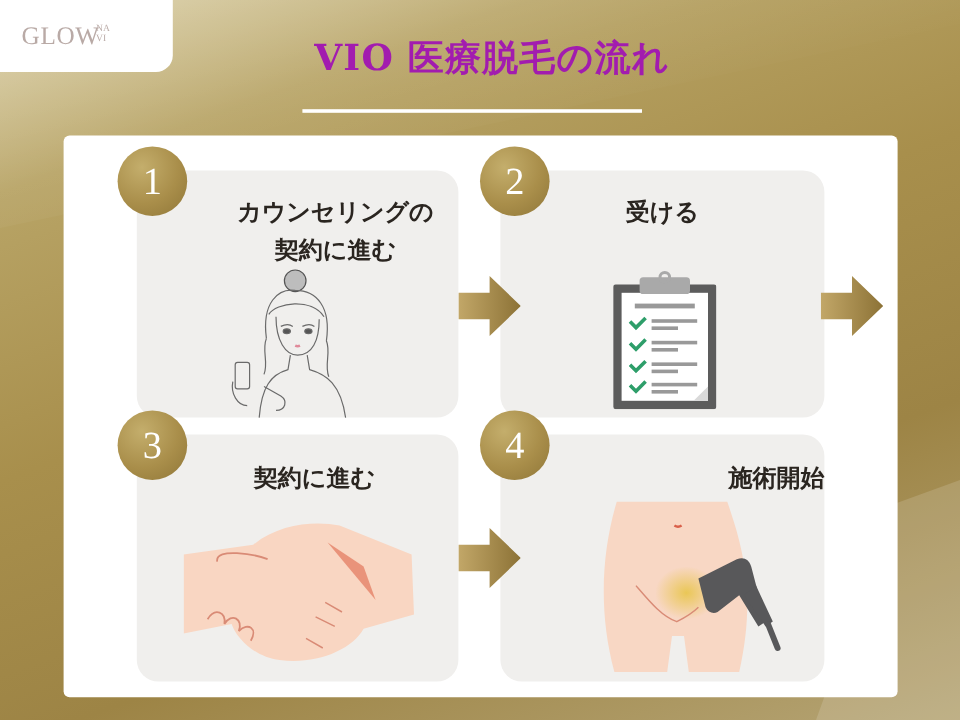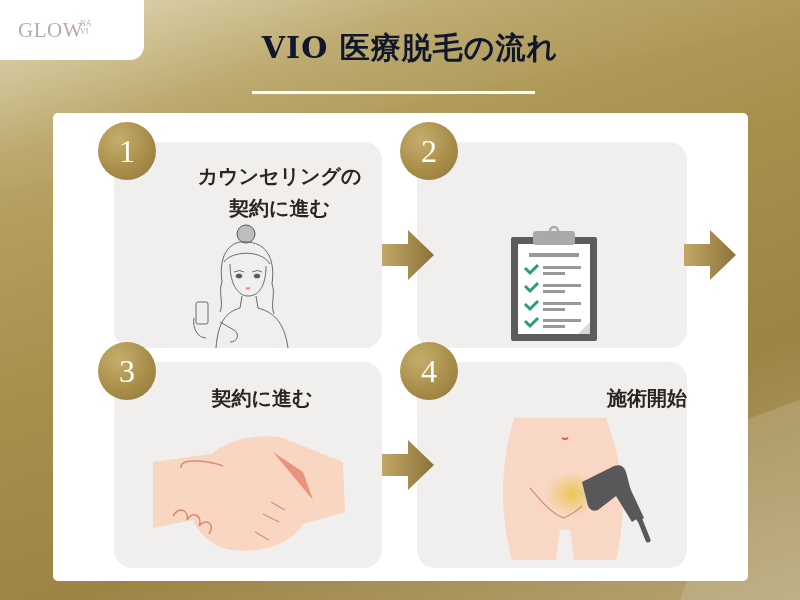--- a/index.html
+++ b/index.html
@@ -28,21 +28,21 @@
       font-family: "Liberation Serif", serif; font-size: 21px; letter-spacing: 0.5px;
       color: #b9aaa6; font-weight: normal;
     }
     .logo-sup {
       display: inline-flex; flex-direction: column; font-size: 8px; line-height: 8px;
       color: #b9aaa6; margin-left: -3px; vertical-align: top; position: relative; top: -2px;
       font-family: "Liberation Serif", serif;
     }
     .title {
       position: absolute; left: 0; width: 800px; top: 28px; text-align: center;
-      color: #0f172a; font-size: 30px; font-weight: bold; letter-spacing: 1px;
+      color: #a21caf; font-size: 30px; font-weight: bold; letter-spacing: 1px;
       font-family: "DejaVu Serif", serif;
       padding-left: 20px;
     }
     .title-underline {
       position: absolute; left: 252px; top: 91px; width: 283px; height: 3px; background: #ffffff;
     }
     .panel {
       position: absolute; left: 53px; top: 113px; width: 695px; height: 468px;
       background: #ffffff; border-radius: 5px;
     }
@@ -104,20 +104,21 @@
 <div class="step-num num1">1</div>
 <div class="step-num num2">2</div>
 <div class="step-num num3">3</div>
 <div class="step-num num4">4</div>
 
 <div class="step-label label1">
   <div>カウンセリングの</div>
   <div>契約に進む</div>
 </div>
 <div class="step-label label2">
+  <div>受ける</div>
 </div>
 <div class="step-label label3">
   <div>契約に進む</div>
 </div>
 <div class="step-label label4">
   <div>施術開始</div>
 </div>
 
 <svg class="arrow arrow1" width="52" height="50" viewBox="0 0 52 50">
   <defs>

